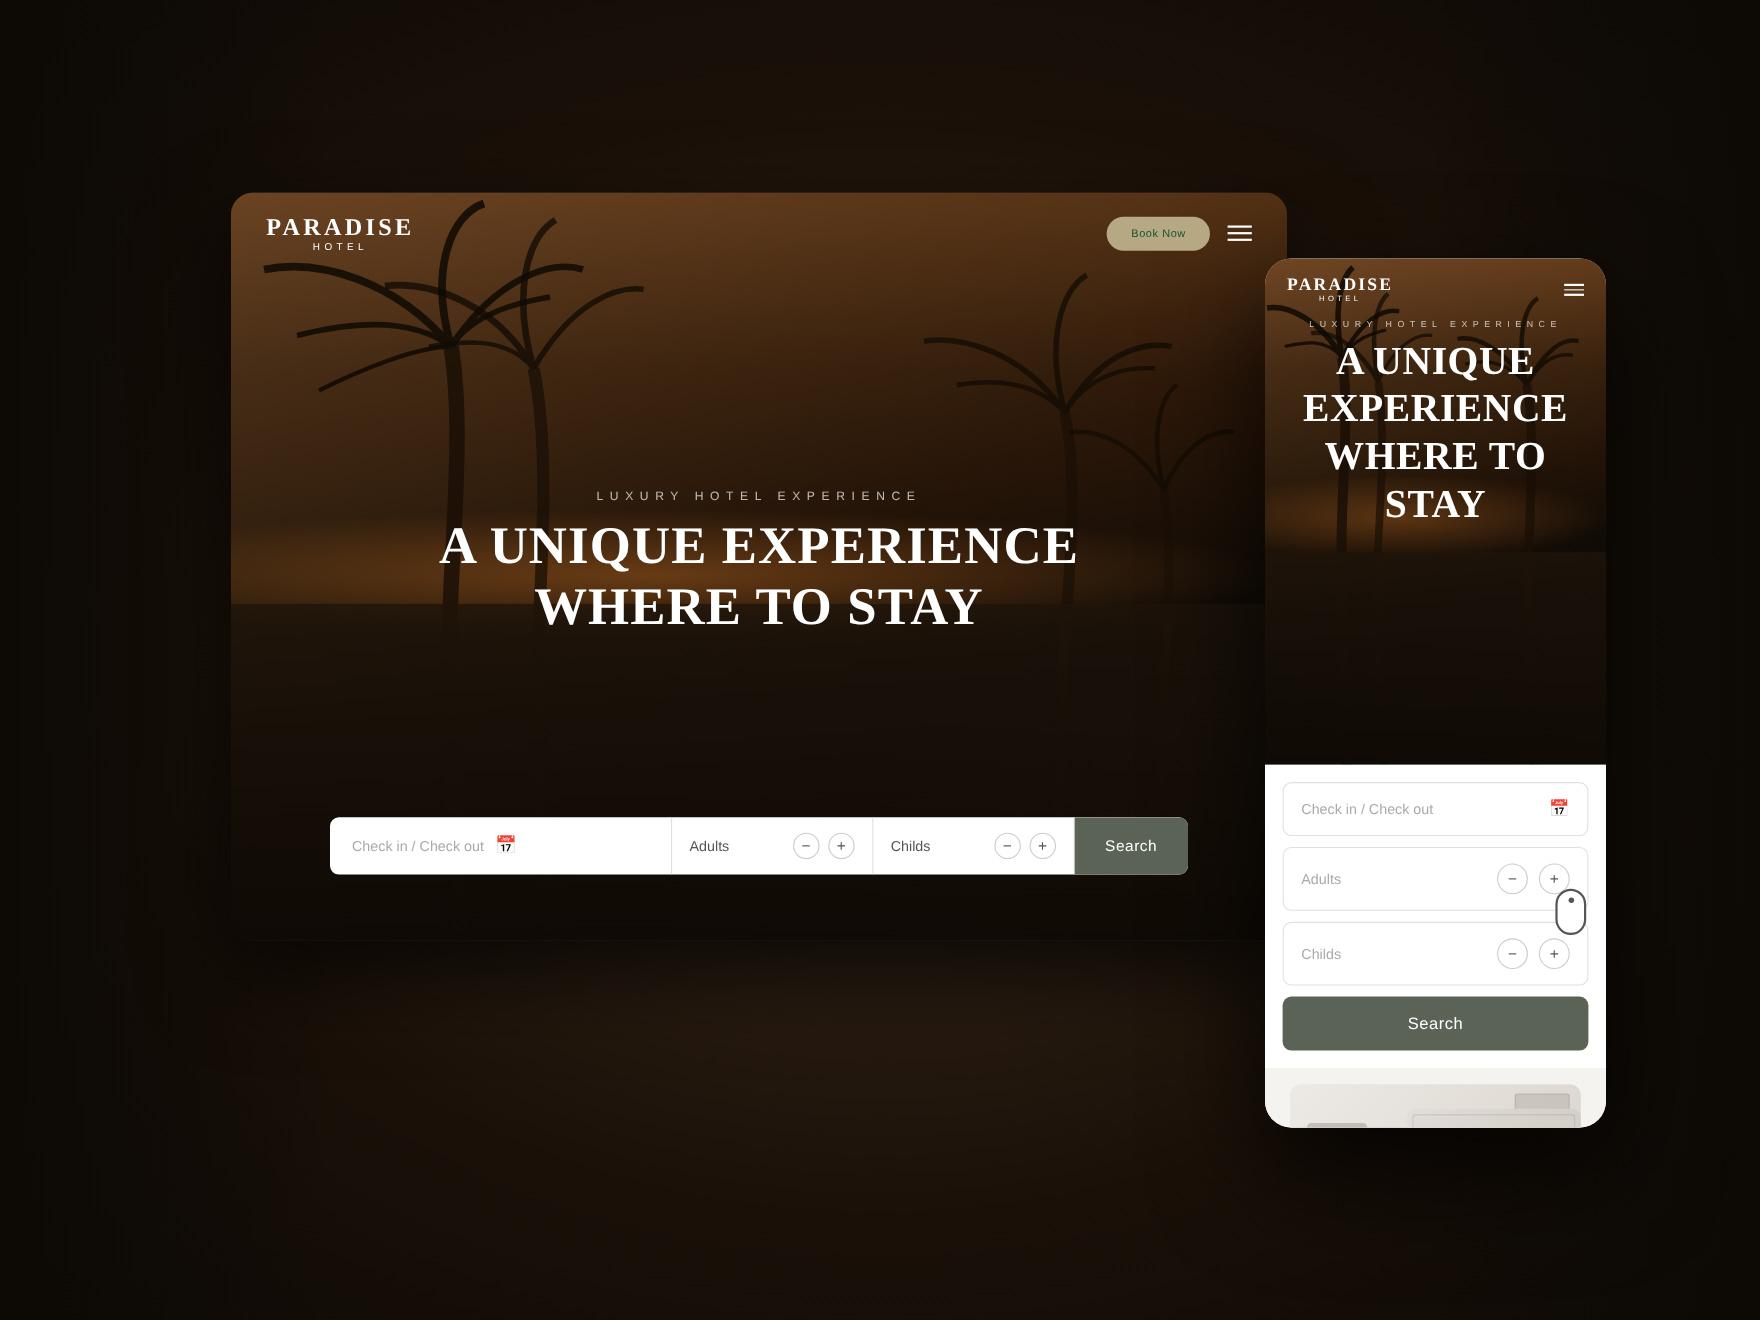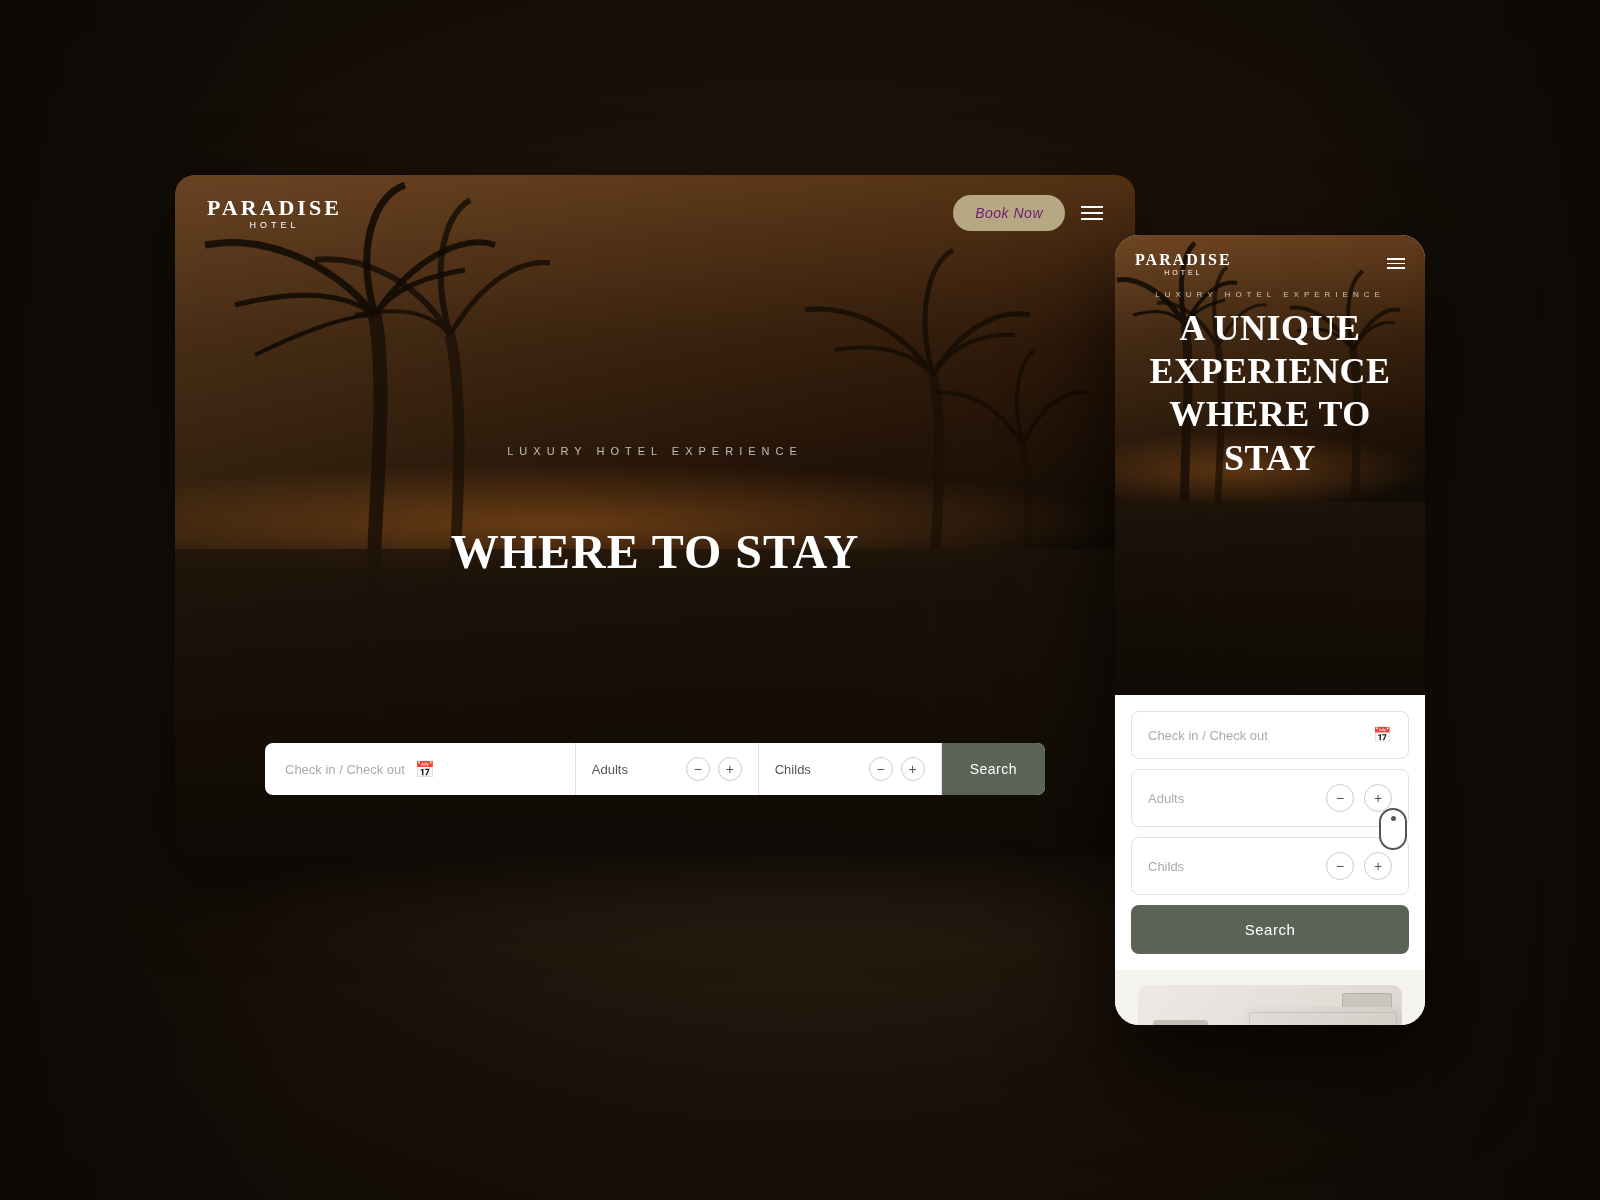--- a/index.html
+++ b/index.html
@@ -40,21 +40,20 @@
     }
 
     
     .devices-container {
       position: relative;
       z-index: 2;
       display: flex;
       align-items: flex-start;
       gap: 0;
       width: 1180px;
-      justify-content: center;
     }
 
     
     .desktop-mockup {
       width: 960px;
       height: 680px;
       background: #2a1f14;
       border-radius: 20px;
       overflow: hidden;
       position: relative;
@@ -140,29 +139,28 @@
     }
 
     .nav-right {
       display: flex;
       align-items: center;
       gap: 16px;
     }
 
     .book-now-btn {
       background: #b5a882;
-      color: #701a75;
+      color: #14532d;
       border: none;
       border-radius: 50px;
       padding: 10px 22px;
-      font-size: 14px;
+      font-size: 10px;
       font-family: Arial, sans-serif;
       cursor: pointer;
       letter-spacing: 0.5px;
-      font-style: italic;
     }
 
     .hamburger-btn {
       background: none;
       border: none;
       cursor: pointer;
       display: flex;
       flex-direction: column;
       gap: 4px;
     }
@@ -637,21 +635,21 @@
             <span class="hamburger-line"></span>
             <span class="hamburger-line"></span>
             <span class="hamburger-line"></span>
           </button>
         </div>
       </nav>
 
       <div class="desktop-hero-content">
         <p class="luxury-label">LUXURY HOTEL EXPERIENCE</p>
         <h1 class="hero-title">
-          <br>
+          <span>A UNIQUE EXPERIENCE</span><br>
           <span>WHERE TO STAY</span>
         </h1>
       </div>
 
       <div class="desktop-search-bar">
         <div class="search-field">
           <span class="search-field-text">Check in / Check out</span>
           <span class="calendar-icon">📅</span>
         </div>
         <div class="adults-field">

